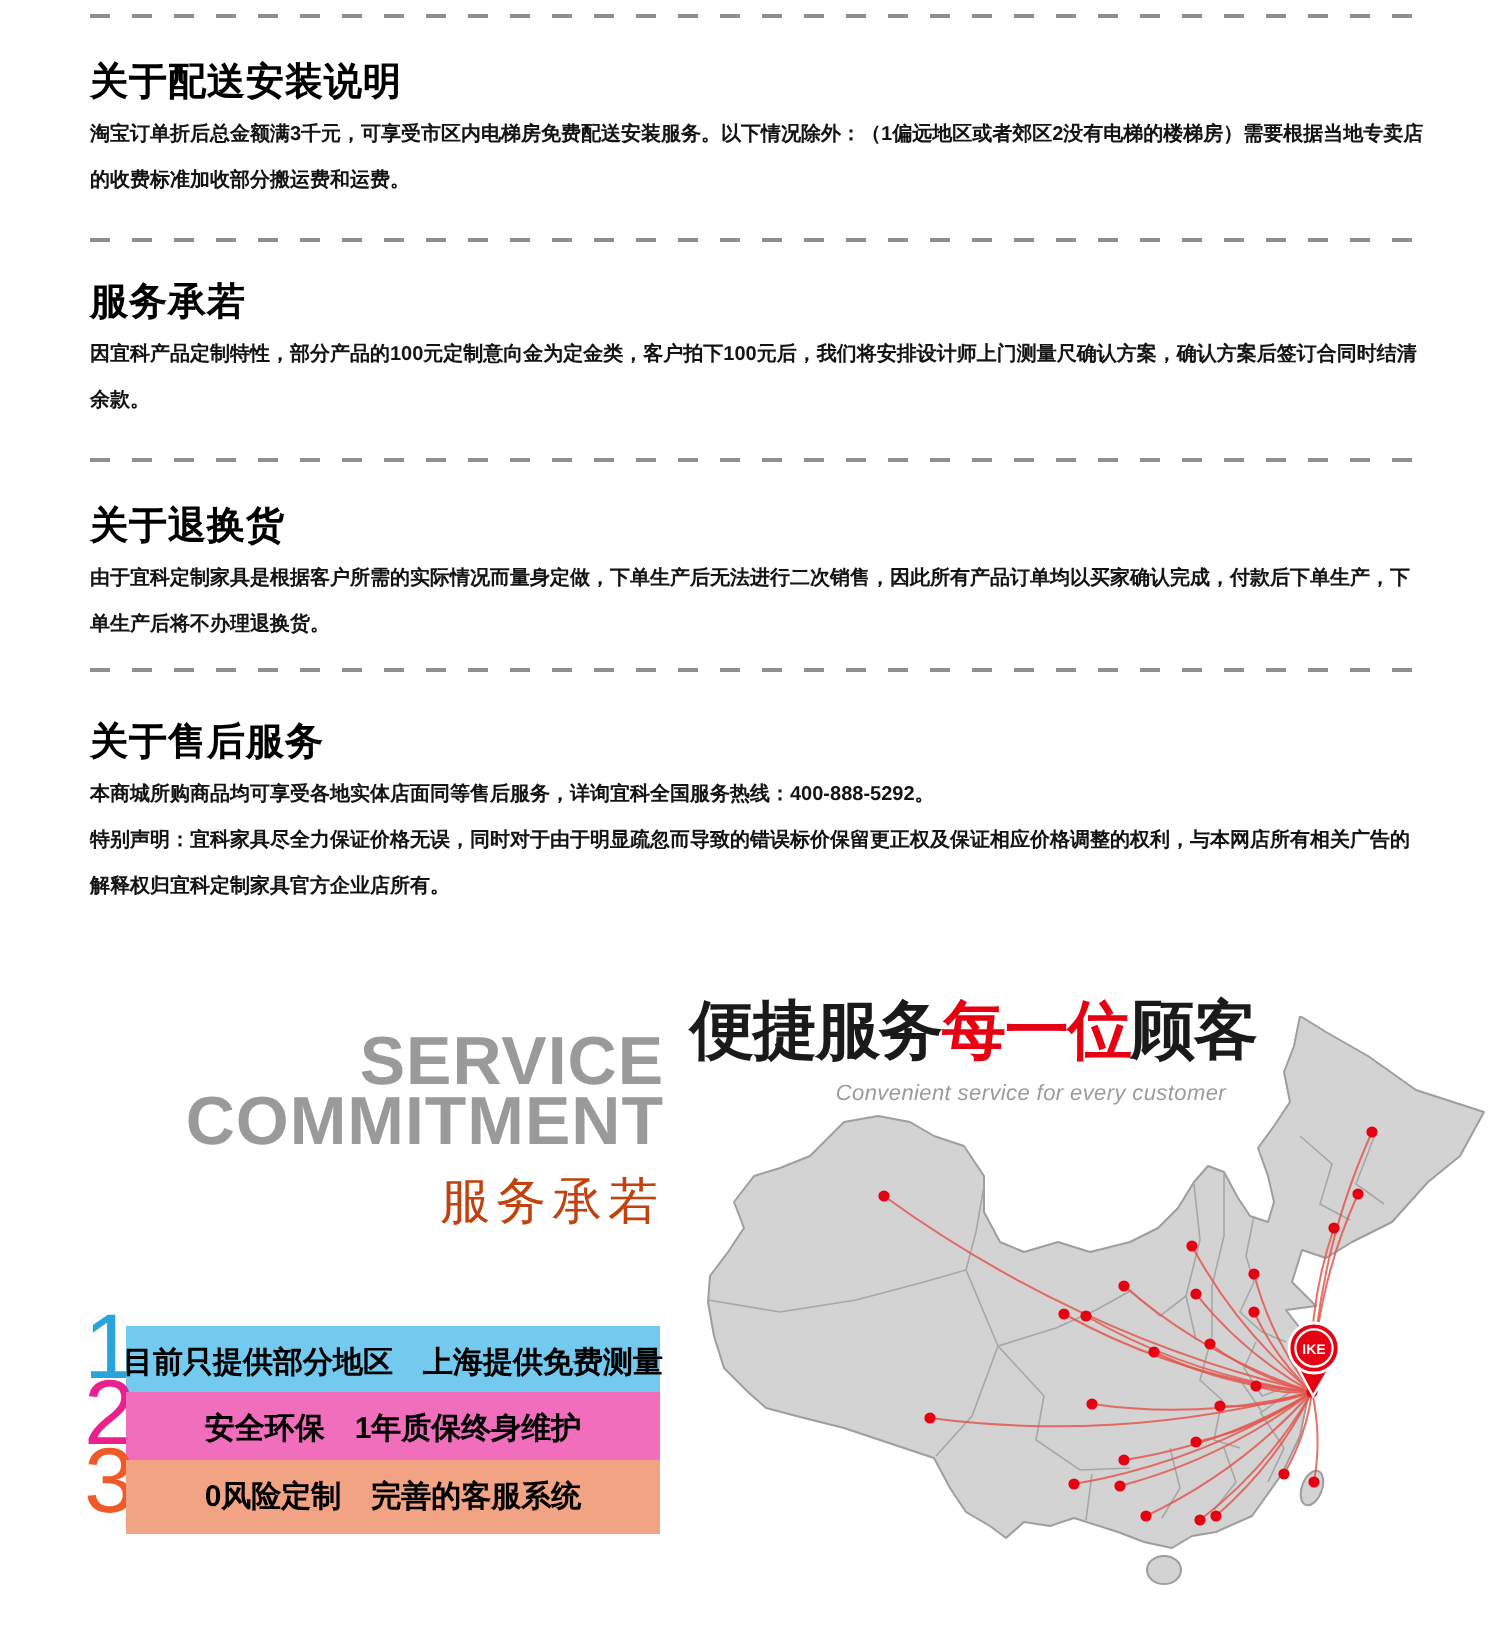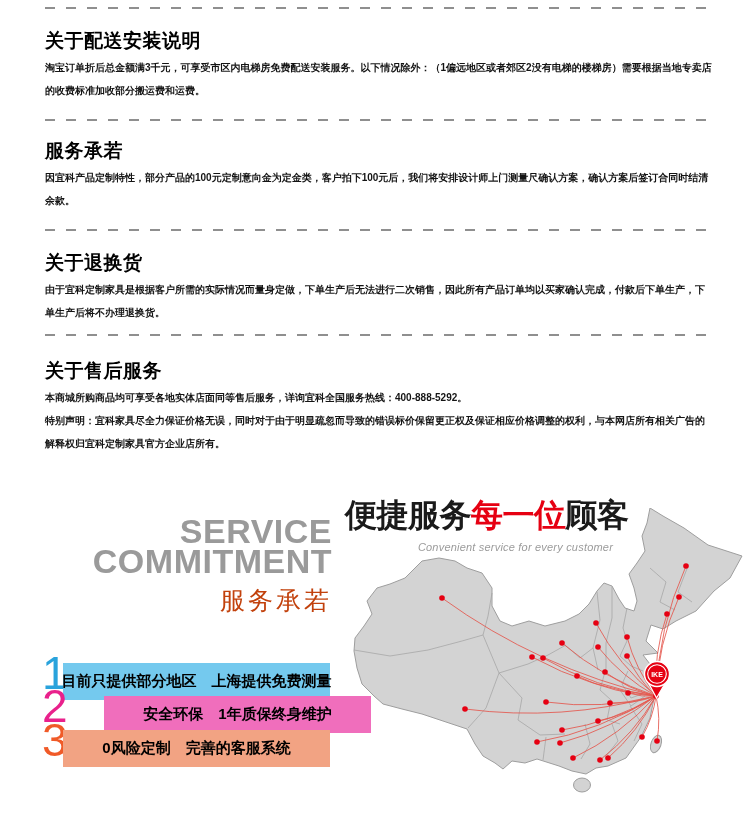--- a/index.html
+++ b/index.html
@@ -163,20 +163,20 @@
       <text id="pin-text" x="307" y="169" text-anchor="middle" font-size="7" font-weight="bold" fill="#ffffff" font-family="Liberation Sans, DejaVu Sans, sans-serif">IKE</text>
     </g>
   </svg>
 
   <div class="ribbon-row" style="top:654px">
     <div class="ribbon-num" style="color: rgb(41, 163, 220);">1</div>
     <div class="ribbon-bar" style="background: rgb(116, 201, 238);">目前只提供部分地区　上海提供免费测量</div>
   </div>
   <div class="ribbon-row" style="top:687px">
     <div class="ribbon-num" style="color: rgb(233, 33, 140);">2</div>
-    <div class="ribbon-bar" style="background: rgb(240, 110, 188); margin-left: 41px;">安全环保　1年质保终身维护</div>
+    <div class="ribbon-bar" style="background: rgb(240, 110, 188);">安全环保　1年质保终身维护</div>
   </div>
   <div class="ribbon-row" style="top:721px">
     <div class="ribbon-num" style="color: rgb(240, 90, 40);">3</div>
     <div class="ribbon-bar" style="background: rgb(242, 163, 131);">0风险定制　完善的客服系统</div>
   </div>
 
 </div>
 
 </body></html>

